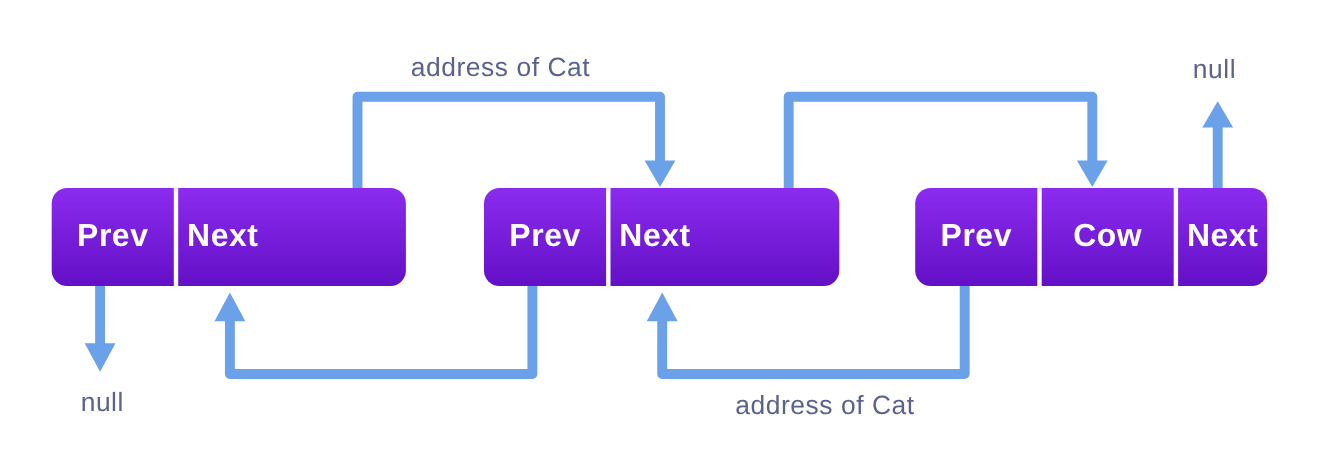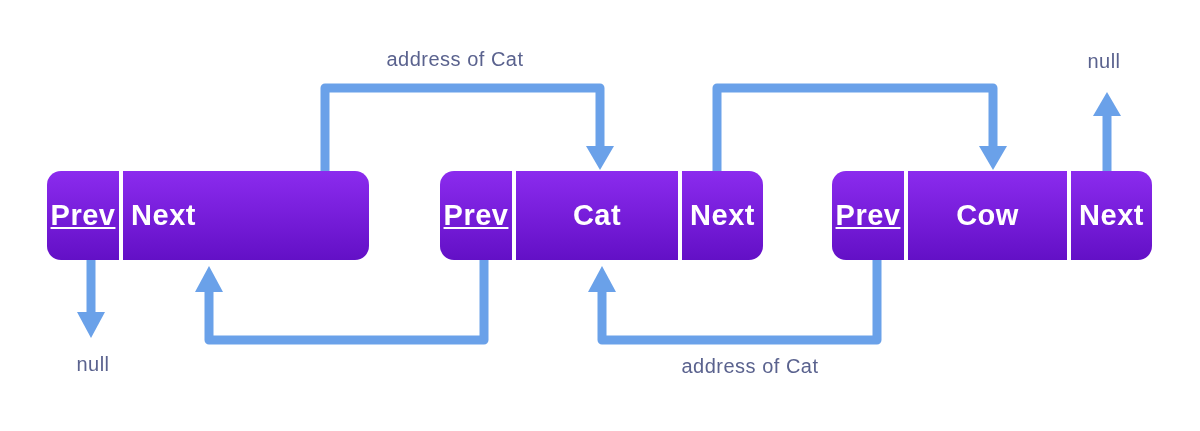--- a/index.html
+++ b/index.html
@@ -30,21 +30,21 @@
   .cell {
     display: flex;
     align-items: center;
     justify-content: center;
     color: var(--cell-text, #ffffff);
     font-weight: bold;
     font-size: 29px;
     letter-spacing: 0.5px;
     box-sizing: border-box;
   }
-  .cell-prev { width: 72px; text-decoration: underline; }
+  .cell-prev { width: 111px; }
   .cell-data { flex: 1; border-left: 4px solid #ffffff; }
   .cell-next { width: 85px; border-left: 4px solid #ffffff; }
   .arrows {
     position: absolute;
     left: 0; top: 0;
     width: 1200px;
     height: 431px;
     pointer-events: none;
   }
   .arrow-line {
@@ -54,21 +54,21 @@
     stroke-linejoin: round;
   }
   .arrow-head {
     fill: var(--arrow, #6AA1E9);
     stroke: none;
   }
   .lbl {
     position: absolute;
     transform: translateX(-50%);
     color: var(--label, #5A628E);
-    font-size: 20px;
+    font-size: 24px;
     letter-spacing: 0.5px;
     white-space: nowrap;
   }
   .lbl-top-cat   { left: 455px;  top: 48px; }
   .lbl-top-cow   { left: 848px;  top: 48px; }
   .lbl-null-top  { left: 1104px; top: 50px; }
   .lbl-null-bot  { left: 93px;   top: 353px; }
   .lbl-addr-dog  { left: 345px;  top: 353px; }
   .lbl-addr-cat  { left: 750px;  top: 355px; }
 </style>
@@ -110,21 +110,20 @@
     </g>
   </svg>
 
   <div class="node node-dog">
     <div class="cell cell-prev">Prev</div>
     <div class="cell cell-next">Next</div>
   </div>
 
   <div class="node node-cat">
     <div class="cell cell-prev">Prev</div>
-    <div class="cell cell-data">Cat</div>
     <div class="cell cell-next">Next</div>
   </div>
 
   <div class="node node-cow">
     <div class="cell cell-prev">Prev</div>
     <div class="cell cell-data">Cow</div>
     <div class="cell cell-next">Next</div>
   </div>
 
   <div class="lbl lbl-top-cat">address of Cat</div>

